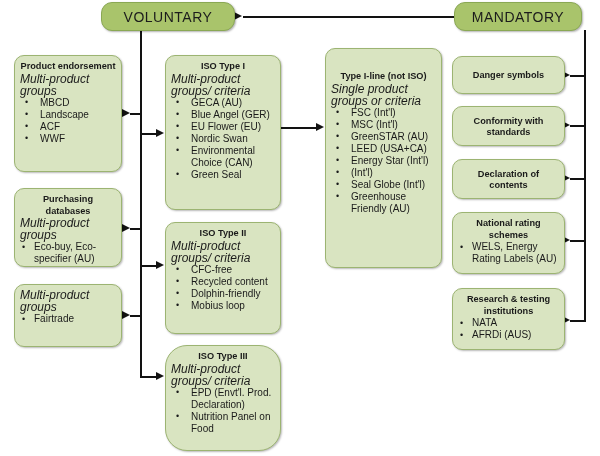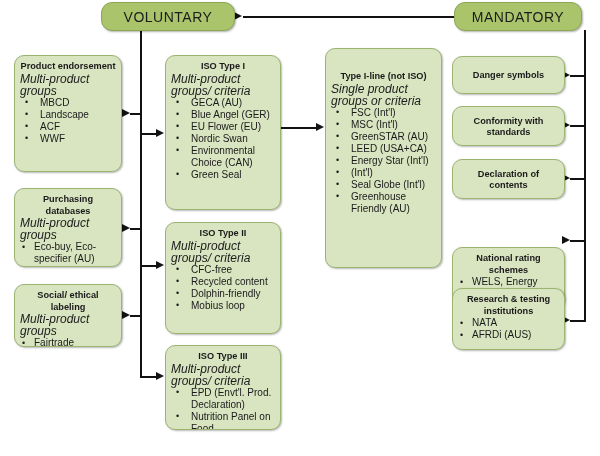--- a/index.html
+++ b/index.html
@@ -159,21 +159,20 @@
 
   <div class="node" style="left:14px;top:188px;width:108px;height:79px;">
     <div class="n-title">Purchasing databases</div>
     <div class="n-sub">Multi-product groups</div>
     <ul class="n-list tight">
       <li>Eco-buy, Eco-specifier (AU)</li>
     </ul>
   </div>
 
   <div class="node" style="left:14px;top:284px;width:108px;height:63px;">
-    <div class="n-title">Social/ ethical labeling</div>
     <div class="n-sub">Multi-product groups</div>
     <ul class="n-list tight">
       <li>Fairtrade</li>
     </ul>
   </div>
 
   <div class="node" style="left:165px;top:55px;width:116px;height:155px;">
     <div class="n-title">ISO Type I</div>
     <div class="n-sub">Multi-product groups/ criteria</div>
     <ul class="n-list">
@@ -190,21 +189,21 @@
     <div class="n-title">ISO Type II</div>
     <div class="n-sub">Multi-product groups/ criteria</div>
     <ul class="n-list">
       <li>CFC-free</li>
       <li>Recycled content</li>
       <li>Dolphin-friendly</li>
       <li>Mobius loop</li>
     </ul>
   </div>
 
-  <div class="node" style="left:165px;top:345px;width:116px;height:85px;">
+  <div class="node" style="left:165px;top:345px;width:116px;height:106px;border-radius:22px;">
     <div class="n-title">ISO Type III</div>
     <div class="n-sub">Multi-product groups/ criteria</div>
     <ul class="n-list">
       <li>EPD (Envt'l. Prod. Declaration)</li>
       <li>Nutrition Panel on Food</li>
     </ul>
   </div>
 
   <div class="node" style="left:325px;top:48px;width:117px;height:220px;">
     <div class="n-title" style="margin-top:18px;">Type I-line (not ISO)</div>
@@ -226,21 +225,21 @@
   </div>
 
   <div class="node" style="left:452px;top:106px;width:113px;height:40px;display:flex;align-items:center;justify-content:center;">
     <div class="n-title">Conformity with standards</div>
   </div>
 
   <div class="node" style="left:452px;top:159px;width:113px;height:40px;display:flex;align-items:center;justify-content:center;">
     <div class="n-title">Declaration of contents</div>
   </div>
 
-  <div class="node" style="left:452px;top:212px;width:113px;height:62px;margin-top:35px;">
+  <div class="node" style="left:452px;top:212px;width:113px;height:62px;">
     <div class="n-title">National rating schemes</div>
     <ul class="n-list tight">
       <li>WELS, Energy Rating Labels (AU)</li>
     </ul>
   </div>
 
   <div class="node" style="left:452px;top:288px;width:113px;height:62px;">
     <div class="n-title">Research &amp; testing institutions</div>
     <ul class="n-list tight">
       <li>NATA</li>

